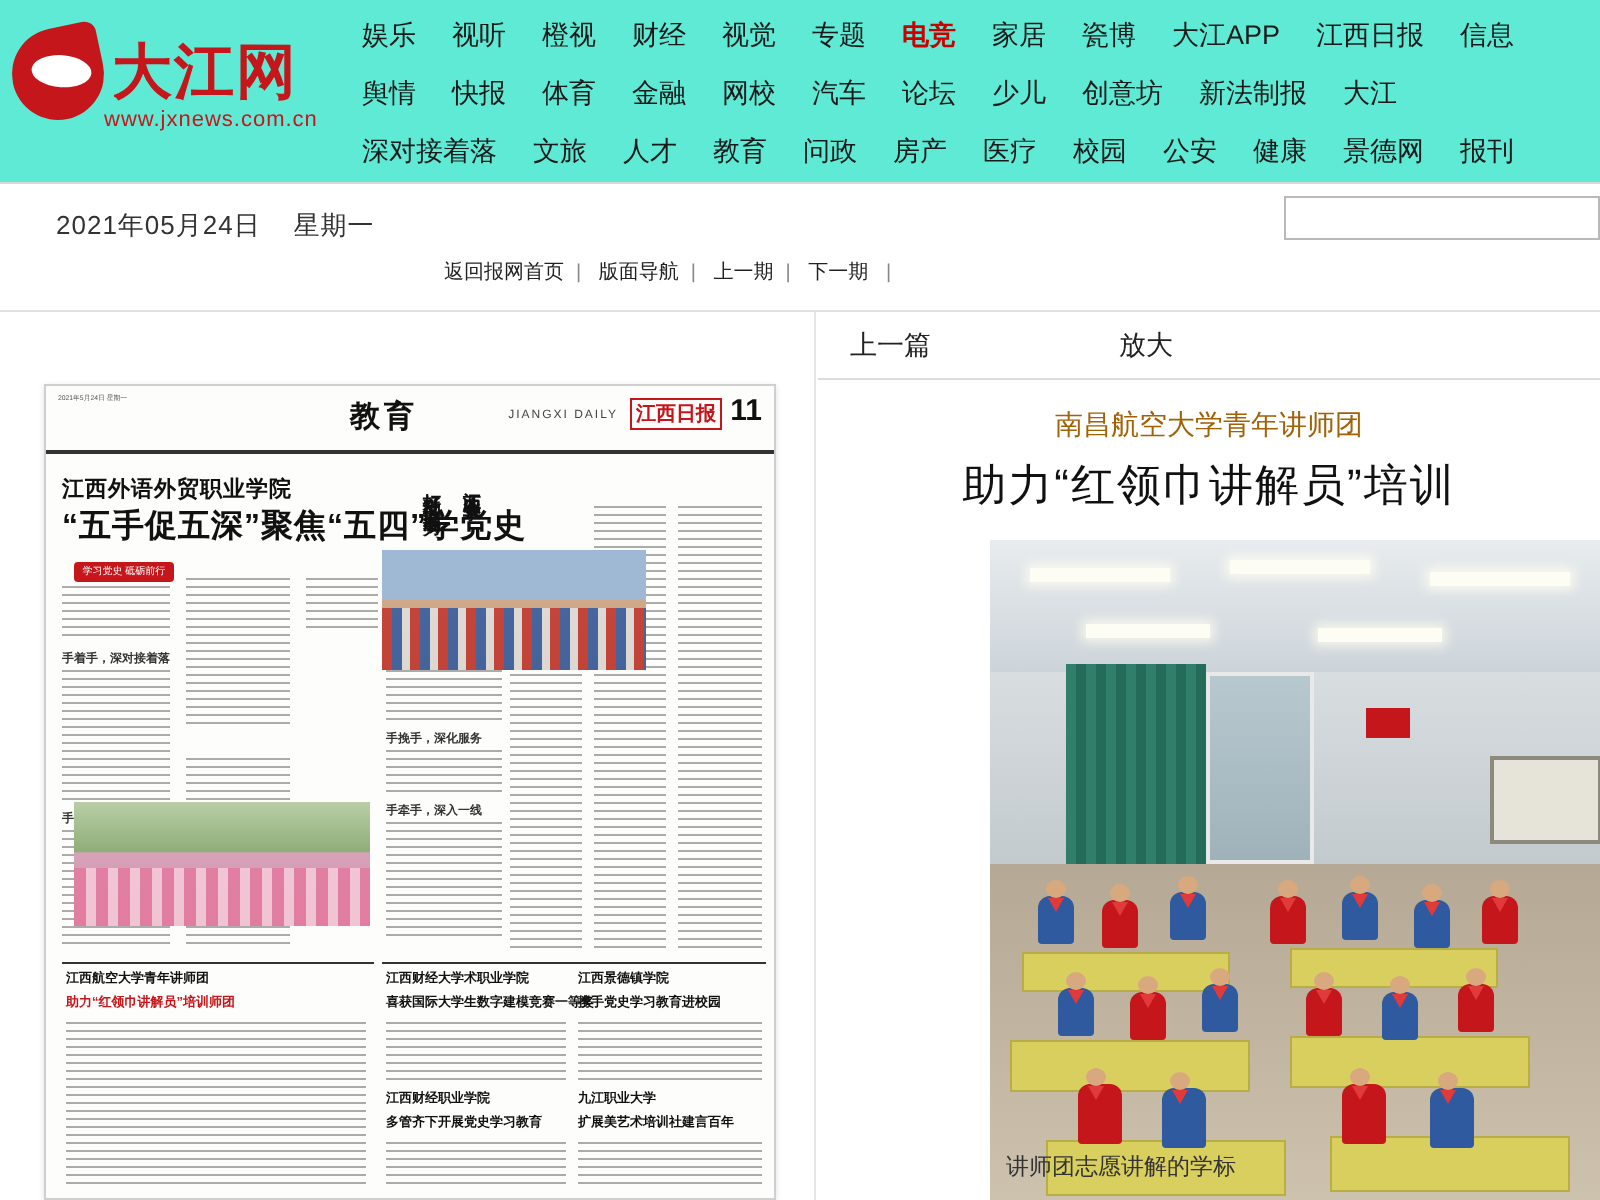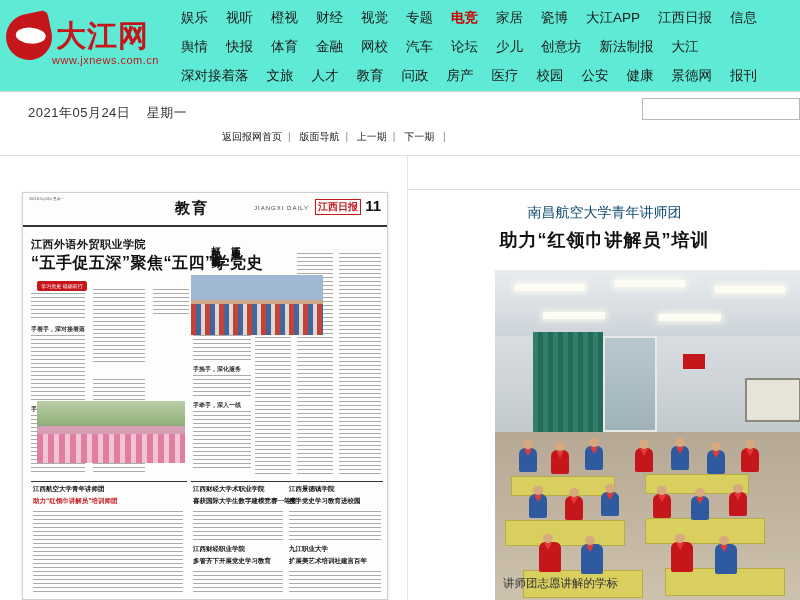--- a/index.html
+++ b/index.html
@@ -332,29 +332,29 @@
     line-height: 33px;
     cursor: pointer;
   }
   #article-tabs .tab.zoom { margin-left: 62px; }
   #art-kicker {
     position: absolute;
     left: 0; top: 48px;
     width: 391px;
     text-align: center;
     font-size: 14px;
-    color: #0c4a6e;
+    color: #a16207;
   }
   #art-title {
     position: absolute;
     left: 0; top: 72px;
     width: 391px;
     text-align: center;
-    font-size: 18px;
-    font-weight: bold;
+    font-size: 22px;
+    font-weight: normal;
     color: #111;
     letter-spacing: 1px;
     white-space: nowrap;
   }
   #art-photo {
     position: absolute;
     left: 86px; top: 114px;
     width: 310px; height: 330px;
     overflow: hidden;
     background: #8fa3b5;
@@ -604,20 +604,22 @@
       <div class="np-sechead" style="left:10px; top:236px; opacity:0;">江西职业技术学院</div>
       <div class="np-sechead" style="left:10px; top:248px; opacity:0;">务实党史学习教育入脑心</div>
       <div class="np-sechead" style="left:10px; top:260px; opacity:0;">江西省教育工作会议</div>
       <div class="np-sechead" style="left:10px; top:272px; opacity:0;">协办党史学习教育宣讲</div>
     </div>
   </div>
 
   <div id="right-pane">
 
     <div id="article-tabs">
+      <span class="tab">上一篇</span>
+      <span class="tab zoom">放大</span>
     </div>
 
     <div id="art-kicker">南昌航空大学青年讲师团</div>
     <div id="art-title">助力“红领巾讲解员”培训</div>
 
     <div id="art-photo">
       <div class="cls-ceil"></div>
       <div class="cls-light" style="left:20px; top:14px; width:70px;"></div>
       <div class="cls-light" style="left:120px; top:10px; width:70px;"></div>
       <div class="cls-light" style="left:220px; top:16px; width:70px;"></div>

